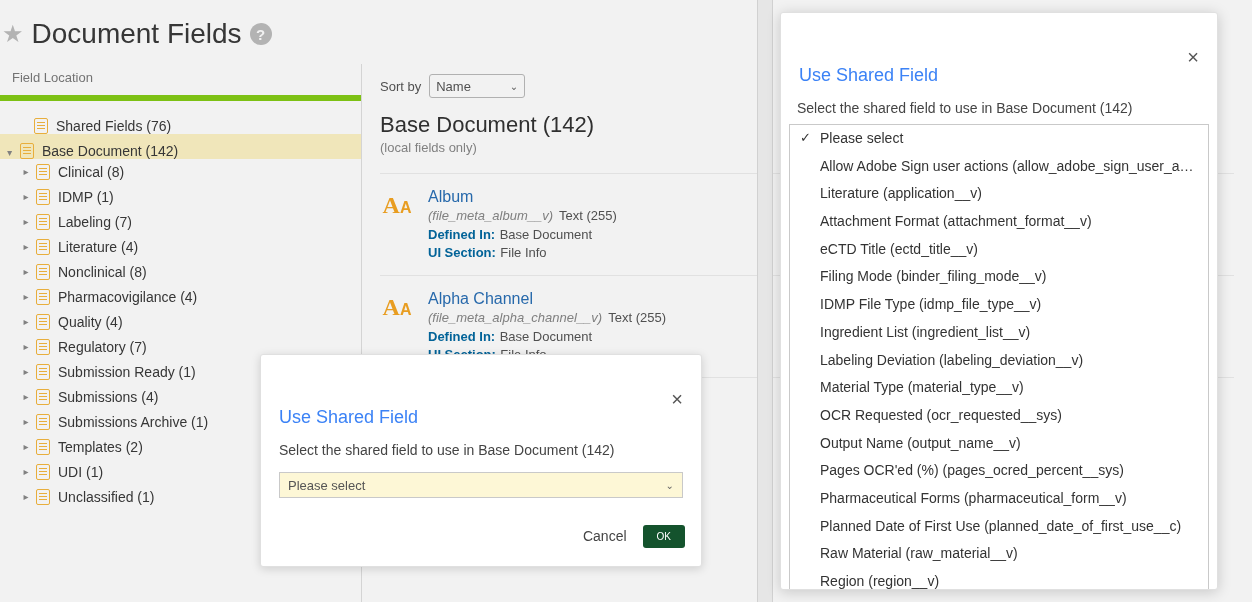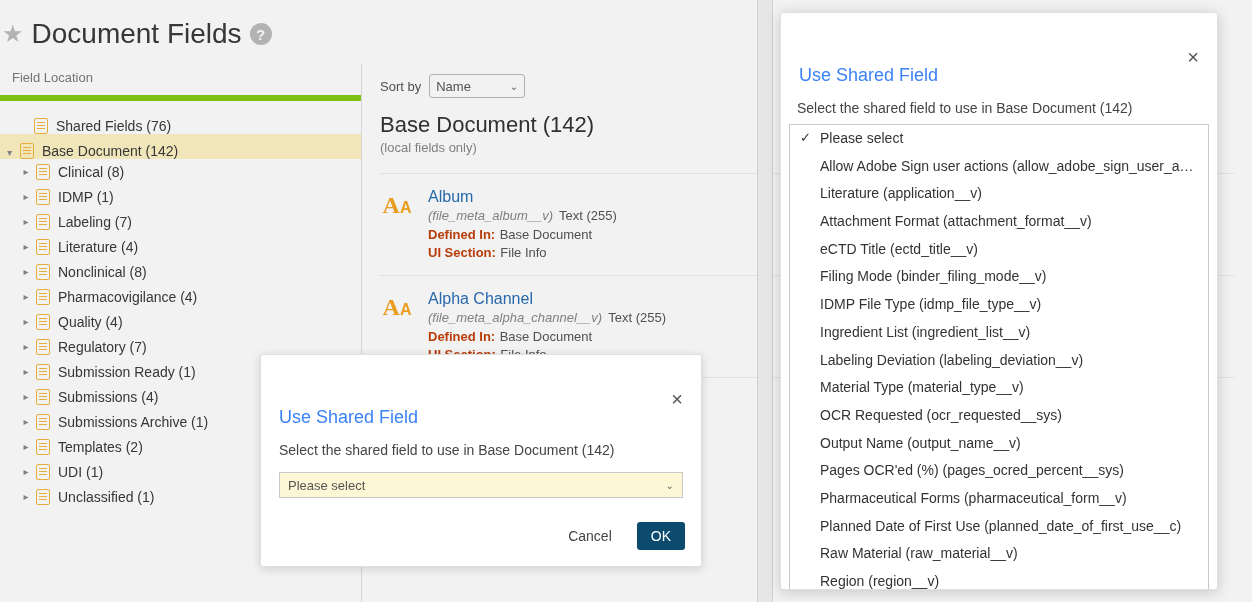--- a/index.html
+++ b/index.html
@@ -36,35 +36,35 @@
 
 .field-card { display: flex; gap: 14px; padding: 14px 0; border-top: 1px solid #eee; }
 .field-glyph { width: 34px; height: 34px; display: flex; align-items: center; justify-content: center; }
 .glyph-text { font-family: Georgia, serif; font-size: 24px; font-weight: 700; color: #f5a623; }
 .glyph-sqrt { font-family: Georgia, serif; font-size: 22px; font-style: italic; color: #999; }
 .field-body { flex: 1; }
 .field-title { color: #2a6fb5; font-size: 16px; margin-bottom: 2px; cursor: pointer; }
 .field-meta-row { font-size: 13px; color: #888; margin-bottom: 2px; }
 .field-api { font-style: italic; }
 .field-type { color: #555; margin-left: 6px; }
-.field-def-label { font-weight: 700; color: #c2410c; font-size: 13px; }
+.field-def-label { font-weight: 700; color: #0369a1; font-size: 13px; }
 .field-def-val { color: #555; font-size: 13px; }
 
 .scrollbar-stub { position: absolute; left: 757px; top: 0; width: 16px; height: 100%; background: #f3f3f3; border-left: 1px solid #ddd; border-right: 1px solid #ddd; }
 
 
 .dialog-small { position: absolute; left: 260px; top: 354px; width: 442px; background: #fff; border: 1px solid #e0e0e0; border-radius: 3px; box-shadow: 0 2px 10px rgba(0,0,0,0.15); z-index: 10; }
 .dlg-head { display: flex; justify-content: space-between; align-items: center; padding: 16px 18px 10px 18px; }
 .dlg-title { font-size: 18px; color: #3b82f6; margin-top: 36px; }
 .close-x { font-size: 20px; color: #555; cursor: pointer; font-weight: 300; }
 .dlg-body { padding: 4px 18px 14px 18px; font-size: 14px; color: #444; }
 .dlg-select { display: flex; align-items: center; justify-content: space-between; margin-top: 14px; height: 26px; border: 1px solid #c9c9c9; background: #fdf7d6; padding: 0 8px; font-size: 13px; color: #555; }
-.dlg-foot { display: flex; justify-content: flex-end; gap: 19px; padding: 10px 16px 16px 16px; align-items: center; }
+.dlg-foot { display: flex; justify-content: flex-end; gap: 10px; padding: 10px 16px 16px 16px; align-items: center; }
 .btn-cancel { font-size: 14px; color: #444; cursor: pointer; padding: 6px 6px; }
-.btn-ok { background: #0c4a6e; color: #fff; font-size: 14px; padding: 6px 14px; border-radius: 3px; cursor: pointer; }
+.btn-ok { background: #14532d; color: #fff; font-size: 10px; padding: 6px 14px; border-radius: 3px; cursor: pointer; }
 
 
 .dialog-large { position: absolute; left: 780px; top: 12px; width: 438px; height: 578px; background: #fff; border: 1px solid #e0e0e0; border-radius: 3px; box-shadow: 0 2px 14px rgba(0,0,0,0.18); z-index: 20; overflow: hidden; }
 .dlg-l-body { padding: 4px 16px 8px 16px; font-size: 14px; color: #444; }
 .dropdown-list { margin: 0 8px 8px 8px; border: 1px solid #c9c9c9; background: #fff; max-height: 480px; overflow-y: auto; }
 .dd-option { font-size: 14px; color: #333; padding: 3px 8px 3px 30px; cursor: pointer; position: relative; line-height: 1.55; white-space: nowrap; overflow: hidden; text-overflow: ellipsis; }
 .dd-option.checked::before { content: "✓"; position: absolute; left: 10px; top: 3px; font-size: 13px; color: #333; }
 </style>
 </head>
 <body>

